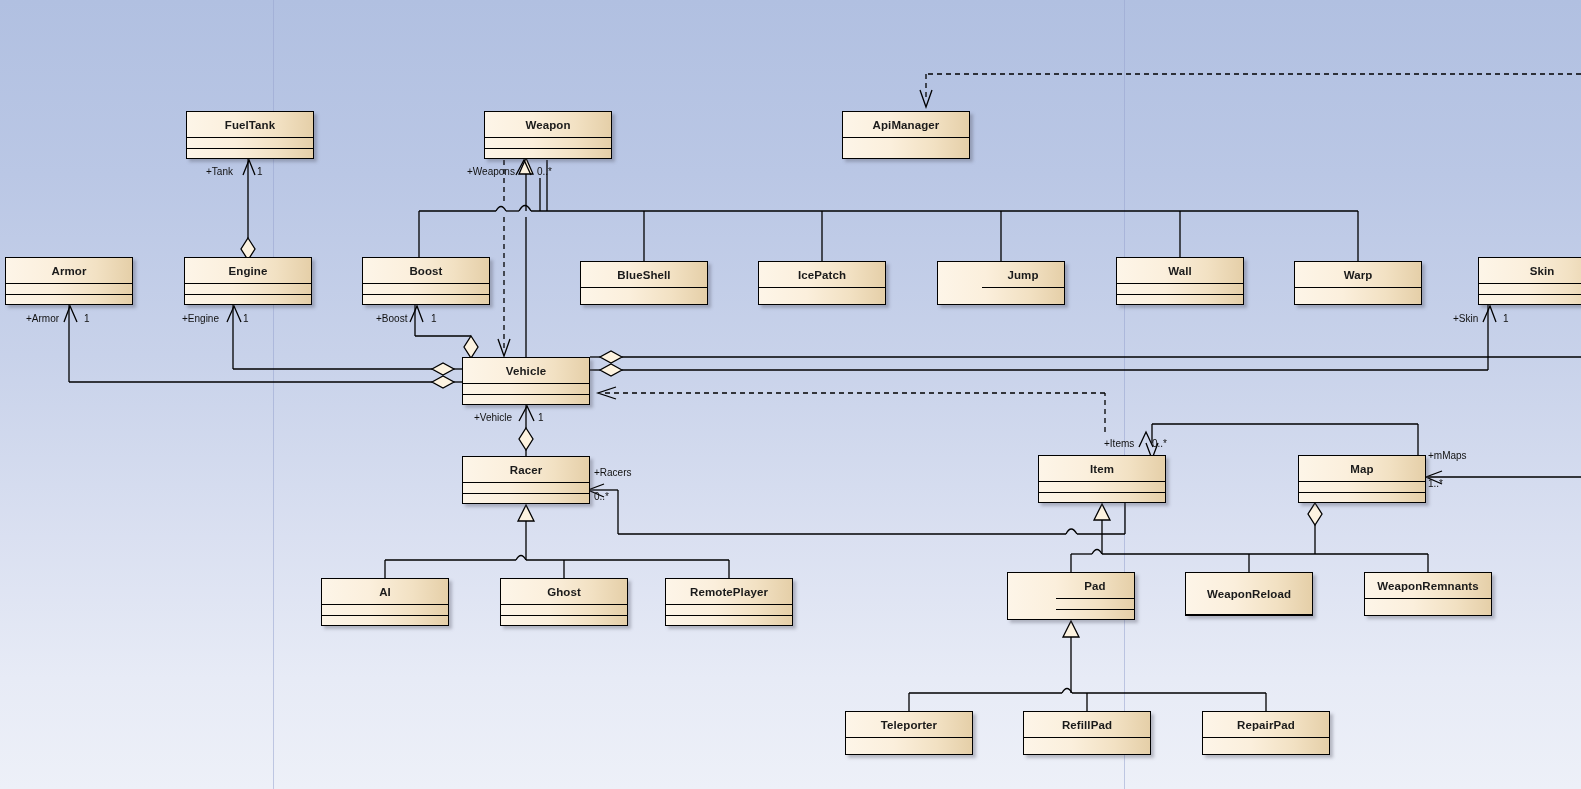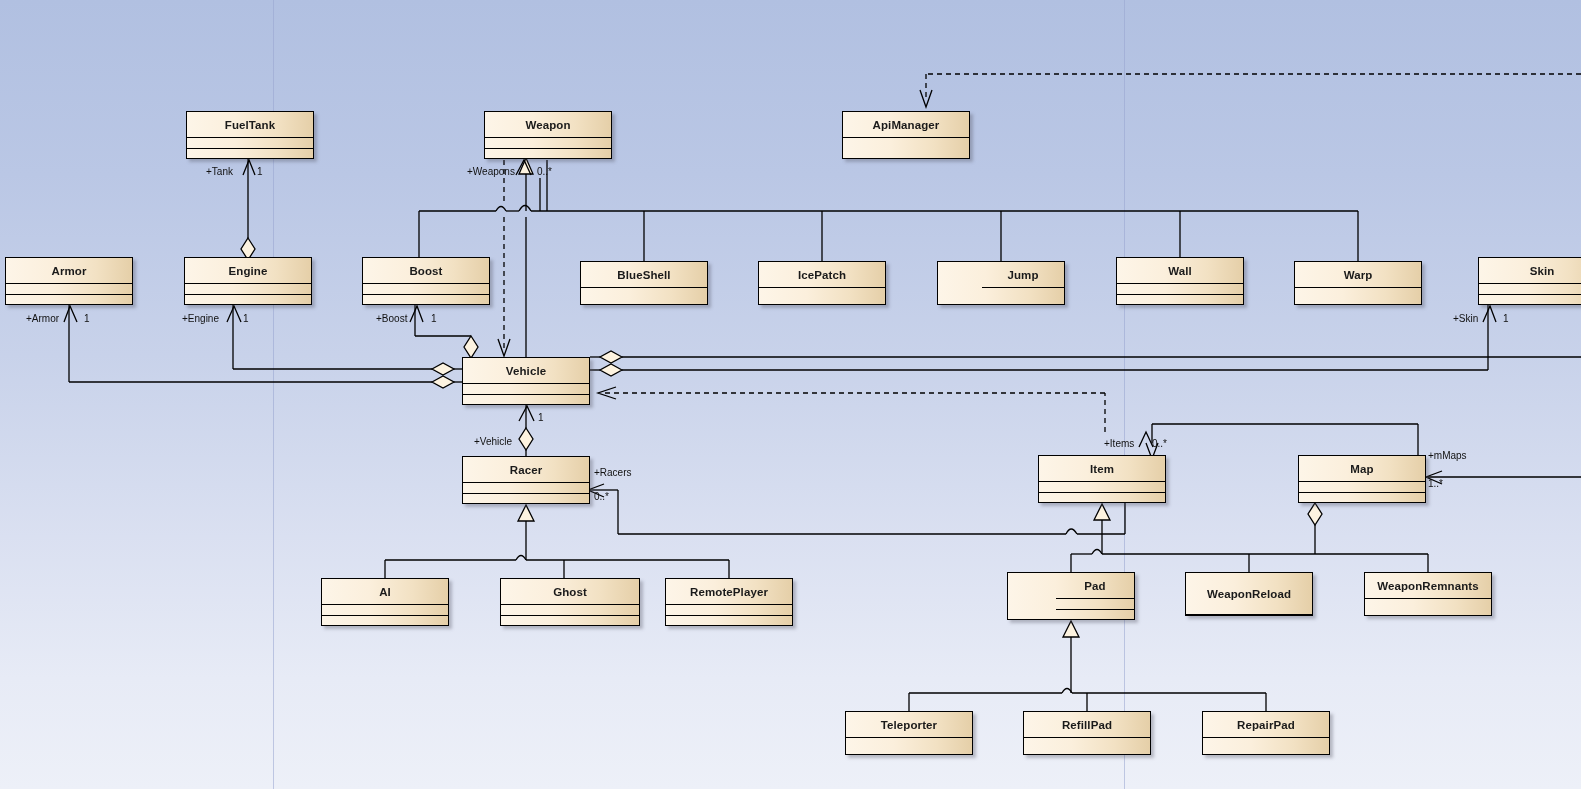--- a/index.html
+++ b/index.html
@@ -275,21 +275,21 @@
     <div class="cmp"></div>
     <div class="cmp"></div>
   </div>
 
   <div class="cls" style="left:321px;top:578px;width:128px;height:48px;">
     <div class="hdr" style="height:26px;">AI</div>
     <div class="cmp"></div>
     <div class="cmp"></div>
   </div>
 
-  <div class="cls" style="left:500px;top:578px;width:140px;height:48px;">
+  <div class="cls" style="left:500px;top:578px;width:128px;height:48px;">
     <div class="hdr" style="height:26px;">Ghost</div>
     <div class="cmp"></div>
     <div class="cmp"></div>
   </div>
 
   <div class="cls" style="left:665px;top:578px;width:128px;height:48px;">
     <div class="hdr" style="height:26px;">RemotePlayer</div>
     <div class="cmp"></div>
     <div class="cmp"></div>
   </div>
@@ -343,21 +343,21 @@
   <div class="lbl" style="left:467px;top:166px;">+Weapons</div>
   <div class="lbl" style="left:537px;top:166px;">0..*</div>
   <div class="lbl" style="left:26px;top:313px;">+Armor</div>
   <div class="lbl" style="left:84px;top:313px;">1</div>
   <div class="lbl" style="left:182px;top:313px;">+Engine</div>
   <div class="lbl" style="left:243px;top:313px;">1</div>
   <div class="lbl" style="left:376px;top:313px;">+Boost</div>
   <div class="lbl" style="left:431px;top:313px;">1</div>
   <div class="lbl" style="left:1453px;top:313px;">+Skin</div>
   <div class="lbl" style="left:1503px;top:313px;">1</div>
-  <div class="lbl" style="left:474px;top:412px;margin-top:24px;">+Vehicle</div>
+  <div class="lbl" style="left:474px;top:412px;">+Vehicle</div>
   <div class="lbl" style="left:538px;top:412px;">1</div>
   <div class="lbl" style="left:594px;top:467px;">+Racers</div>
   <div class="lbl" style="left:594px;top:491px;">0..*</div>
   <div class="lbl" style="left:1104px;top:438px;">+Items</div>
   <div class="lbl" style="left:1152px;top:438px;">0..*</div>
   <div class="lbl" style="left:1428px;top:450px;">+mMaps</div>
   <div class="lbl" style="left:1428px;top:478px;">1..*</div>
 
 </div>
 

